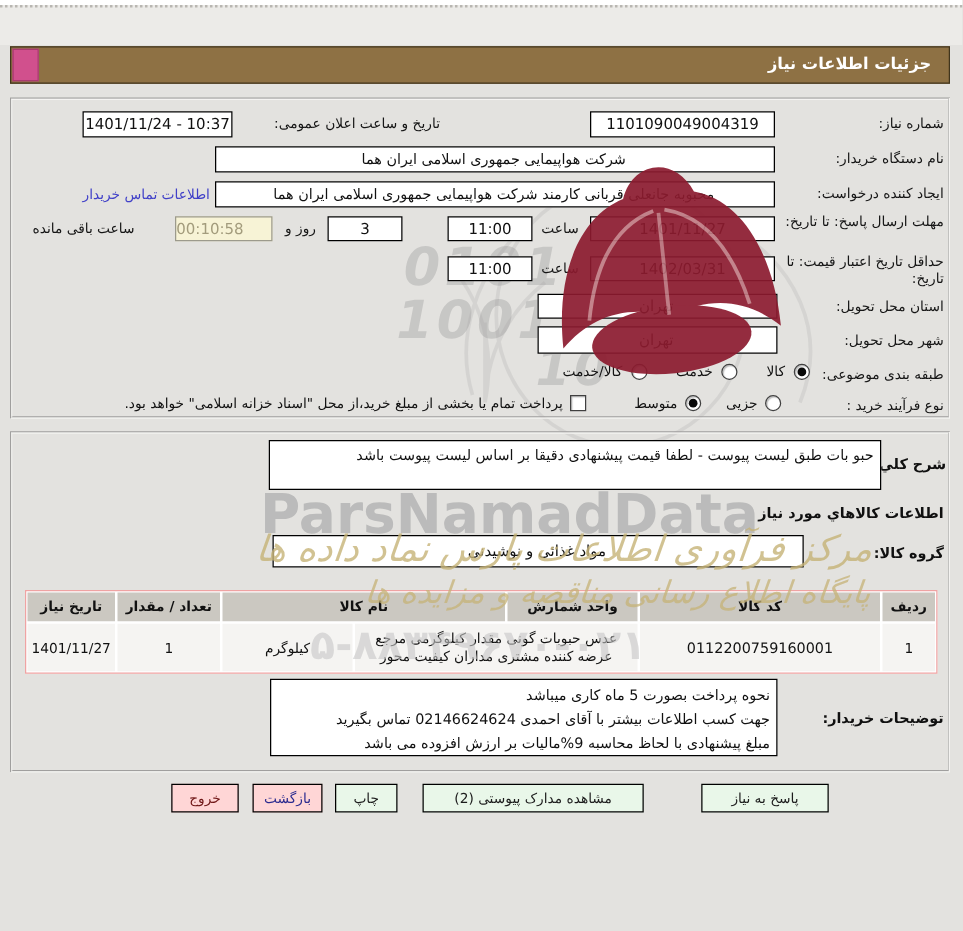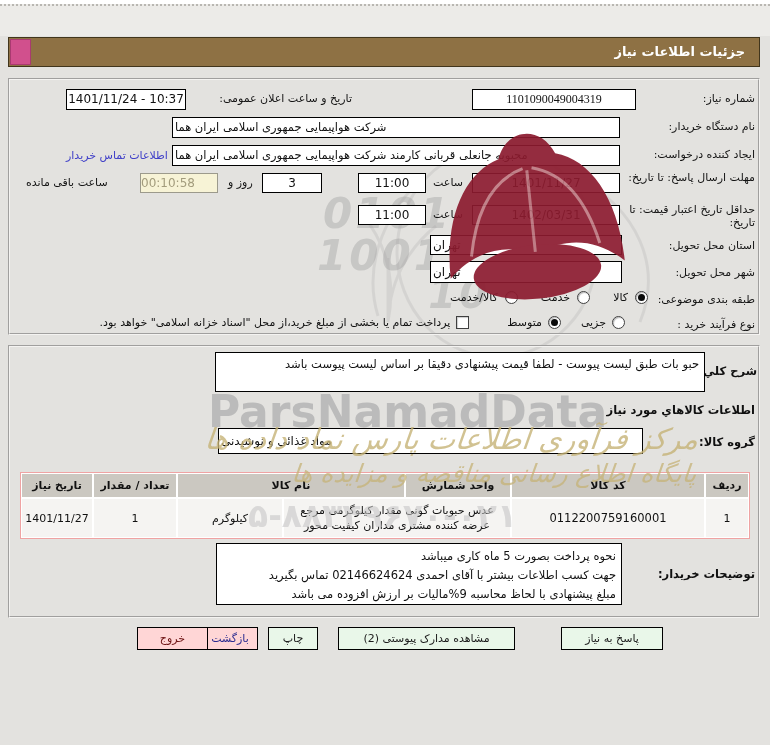--- a/index.html
+++ b/index.html
@@ -27,21 +27,21 @@
   #panel1 { left:8px; top:78px; width:752px; height:257px; }
   #panel2 { left:8px; top:345px; width:752px; height:273px; }
   .lbl { font-size:11px; color:#151515; white-space:nowrap; z-index:2; }
   .lbl2 { font-size:11px; color:#151515; width:128px; text-align:right; line-height:13px; z-index:2; }
   .blbl { font-size:11.5px; font-weight:bold; color:#101010; white-space:nowrap; z-index:2; }
   .vbox {
     background:#fff; border:1px solid #000; font-size:12px;
     overflow:hidden; white-space:nowrap; z-index:2;
   }
   .c { text-align:center; }
-  .r { text-align:left; padding-right:4px; padding-left:2px; }
+  .r { text-align:center; padding-right:4px; padding-left:2px; }
   .ltr { direction:ltr; unicode-bidi:isolate; }
   .link { color:#4040c8; font-size:11px; white-space:nowrap; z-index:2; cursor:pointer; }
   .cdown {
     background:#f7f3d6; border:1px solid #9c9a8c; color:#a39c7d;
     font-size:12px; z-index:2;
   }
   .optrow { display:flex; direction:rtl; align-items:center; gap:6px; z-index:2; }
   .radio {
     width:13px; height:13px; border-radius:50%;
     border:1px solid #404040; background:#fff; display:inline-block;
@@ -127,21 +127,21 @@
     <g fill="#9c9c9c" opacity="0.38" font-family="DejaVu Sans, sans-serif" font-weight="bold" font-style="italic" letter-spacing="3">
       <text x="452" y="228" font-size="42">0101</text>
       <text x="446" y="270" font-size="42">1001</text>
       <text x="490" y="308" font-size="40">10</text>
     </g>
   </svg>
 
   <div id="panel1" class="abs panel"></div>
 
   <div class="abs lbl" style="right:15px; top:92px;">شماره نیاز:</div>
-  <div class="abs vbox c ltr" style="left:472px; top:89px; width:164px; height:21px; line-height:19px;font-family:Liberation Serif, serif;">1101090049004319</div>
+  <div class="abs vbox c ltr" style="left:472px; top:89px; width:148px; height:21px; line-height:19px;">1101090049004319</div>
   <div class="abs lbl" style="right:418px; top:92px;">تاریخ و ساعت اعلان عمومی:</div>
   <div class="abs vbox c ltr" style="left:66px; top:89px; width:120px; height:21px; line-height:19px;">1401/11/24 - 10:37</div>
 
   <div class="abs lbl" style="right:15px; top:120px;">نام دستگاه خریدار:</div>
   <div class="abs vbox r" style="left:172px; top:117px; width:448px; height:21px; line-height:19px; font-size:11.5px;">شرکت هواپیمایی جمهوری اسلامی ایران هما</div>
 
   <div class="abs lbl" style="right:15px; top:148px;">ایجاد کننده درخواست:</div>
   <div class="abs vbox r" style="left:172px; top:145px; width:448px; height:21px; line-height:19px; font-size:11.5px;">محبوبه جانعلی قربانی کارمند شرکت هواپیمایی جمهوری اسلامی ایران هما</div>
   <div class="abs link" style="left:66px; top:149px;text-align:right;">اطلاعات تماس خریدار</div>
 
@@ -221,21 +221,21 @@
   <div class="abs tarea" style="left:216px; top:543px; width:406px; height:62px; line-height:19px; font-size:11.5px;">
     <div>نحوه پرداخت بصورت 5 ماه کاری میباشد</div>
     <div>جهت کسب اطلاعات بیشتر با آقای احمدی 02146624624 تماس بگیرید</div>
     <div>مبلغ پیشنهادی با لحاظ محاسبه 9%مالیات بر ارزش افزوده می باشد</div>
   </div>
 
   <div class="abs btn mint" style="left:527px; top:627px; width:102px;margin-left:34px;">پاسخ به نیاز</div>
   <div class="abs btn mint" style="left:338px; top:627px; width:177px;">مشاهده مدارک پیوستی (2)</div>
   <div class="abs btn mint" style="left:268px; top:627px; width:50px;">چاپ</div>
   <div class="abs btn pink" style="left:202px; top:627px; width:56px; color:#2b2b8f;">بازگشت</div>
-  <div class="abs btn pink" style="left:137px; top:627px; width:71px; color:#6e1515;">خروج</div>
+  <div class="abs btn pink" style="left:137px; top:627px; width:54px; color:#6e1515;">خروج</div>
 
   <div id="wm-brand" class="abs wm">ParsNamadData</div>
   <div id="wm-fa1" class="abs wm">مرکز فرآوری اطلاعات پارس نماد داده ها</div>
   <div id="wm-fa2" class="abs wm">پایگاه اطلاع رسانی مناقصه و مزایده ها</div>
   <div id="wm-phone" class="abs wm">۵-۸۸۳۴۹۶۷۰-۰۲۱</div>
 
   <svg id="wm-stamp" class="abs wm" viewBox="0 0 770 745">
     <g transform="rotate(-6 532 220)">
       <path d="M445 270 C445 208 470 166 505 156 C516 126 550 126 562 156 C597 166 620 208 620 270 C596 247 568 240 533 253 C498 240 469 247 445 270 Z" fill="#8c1b2f"></path>
       <ellipse cx="532" cy="272" rx="64" ry="27" fill="#8c1b2f"></ellipse>

